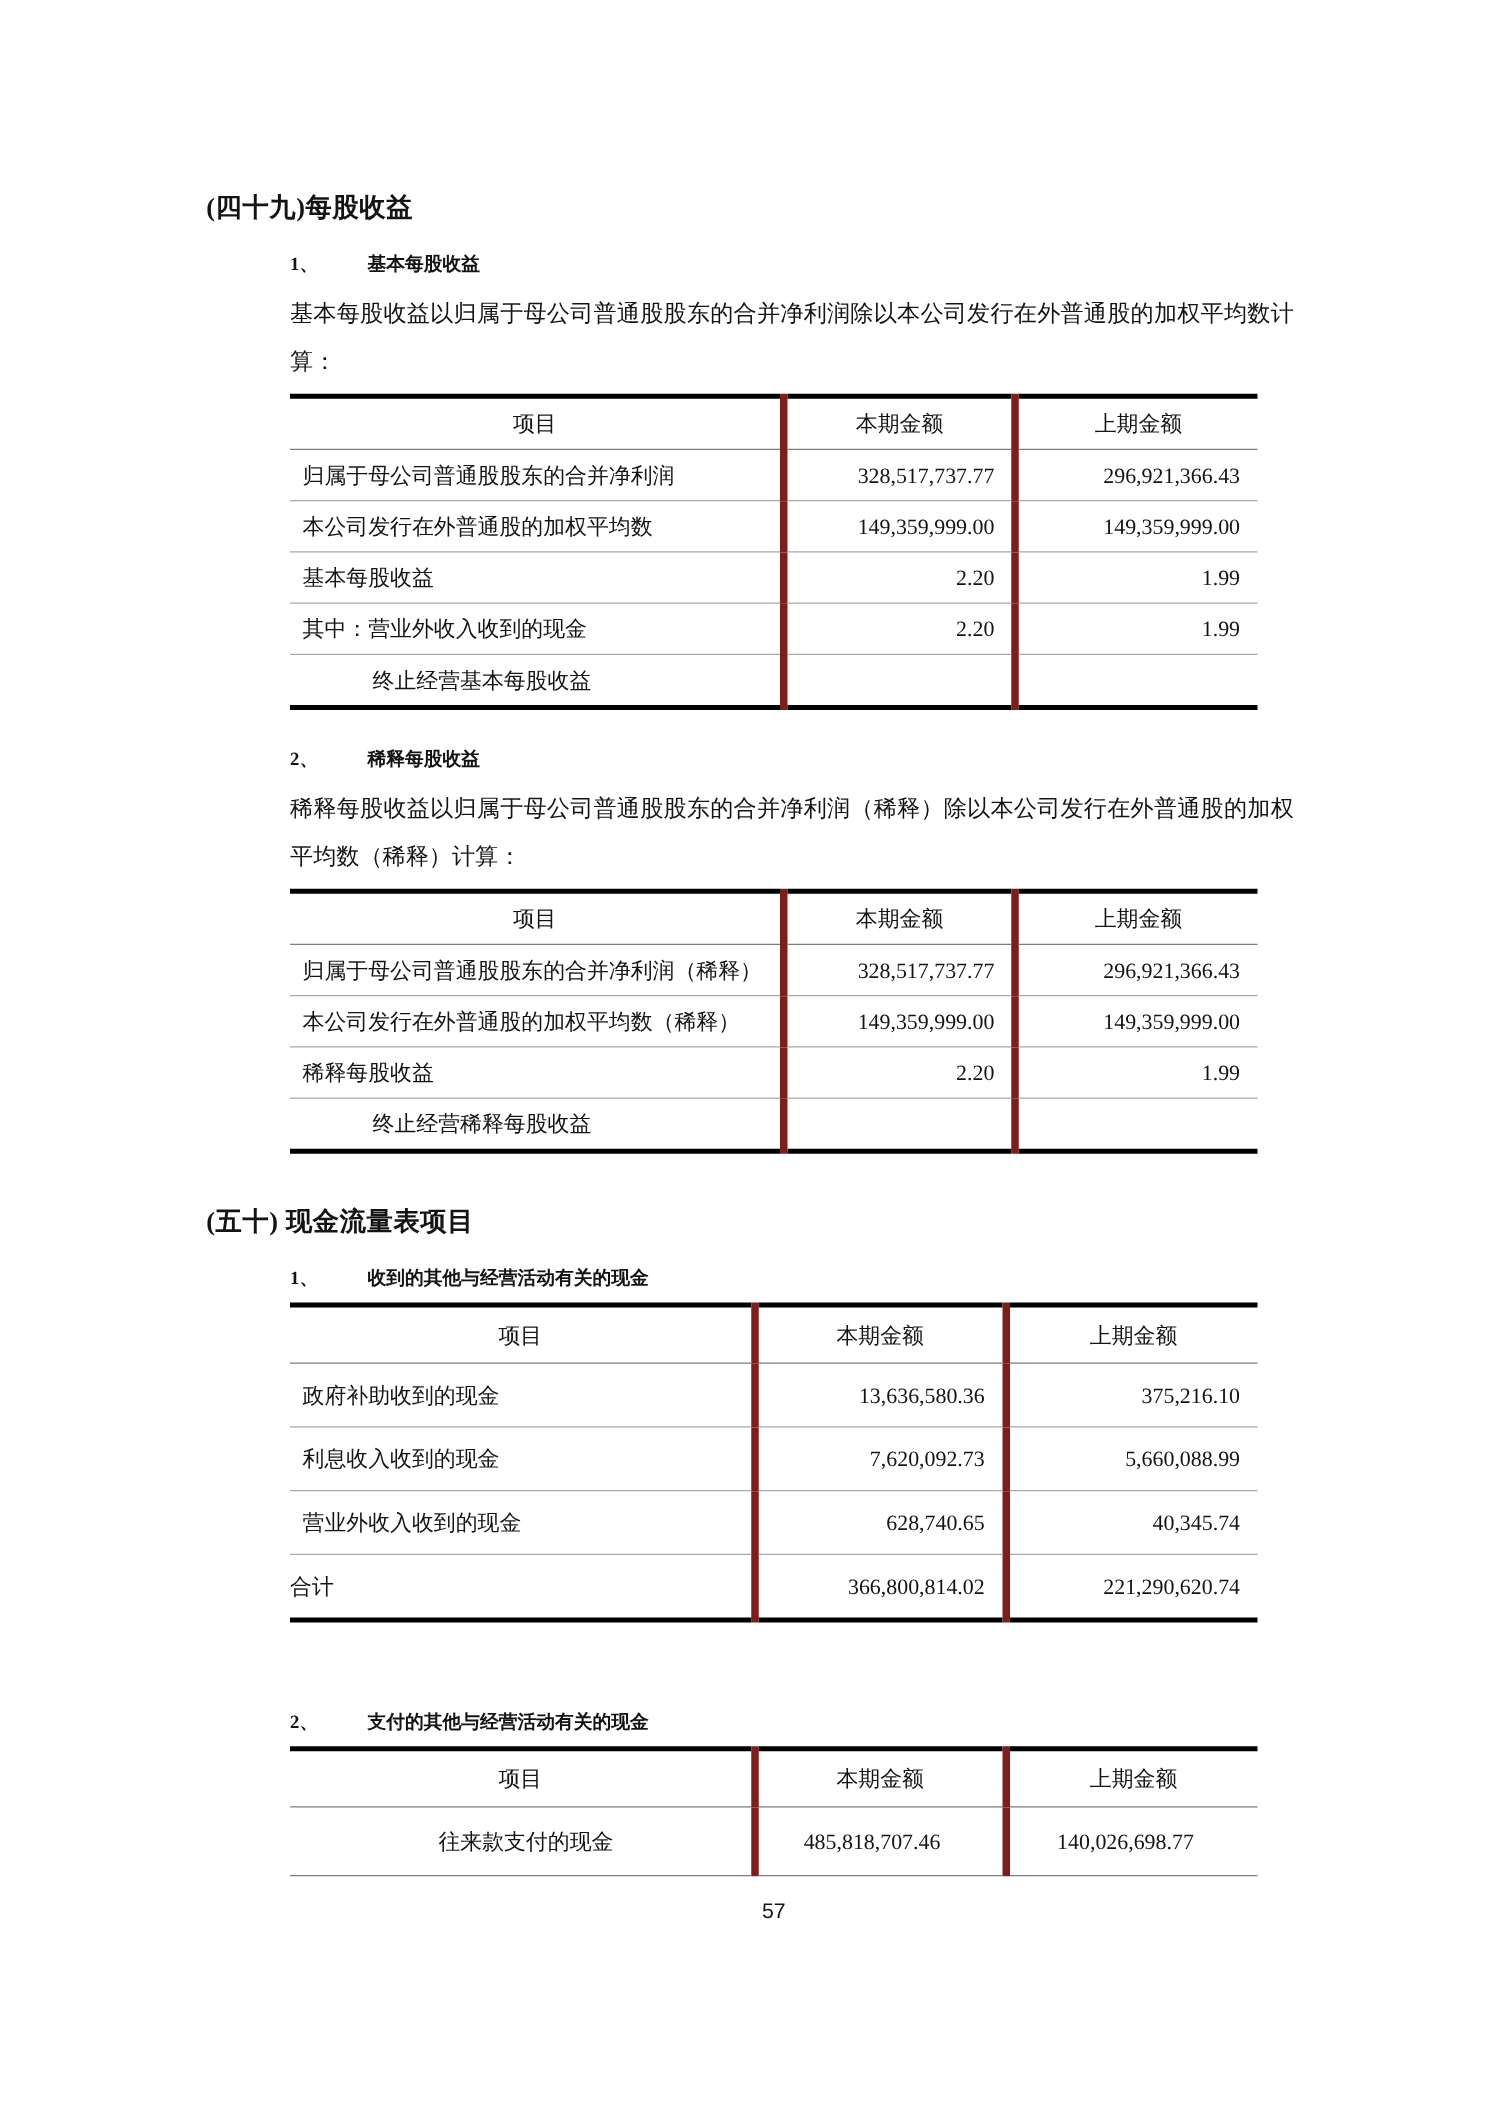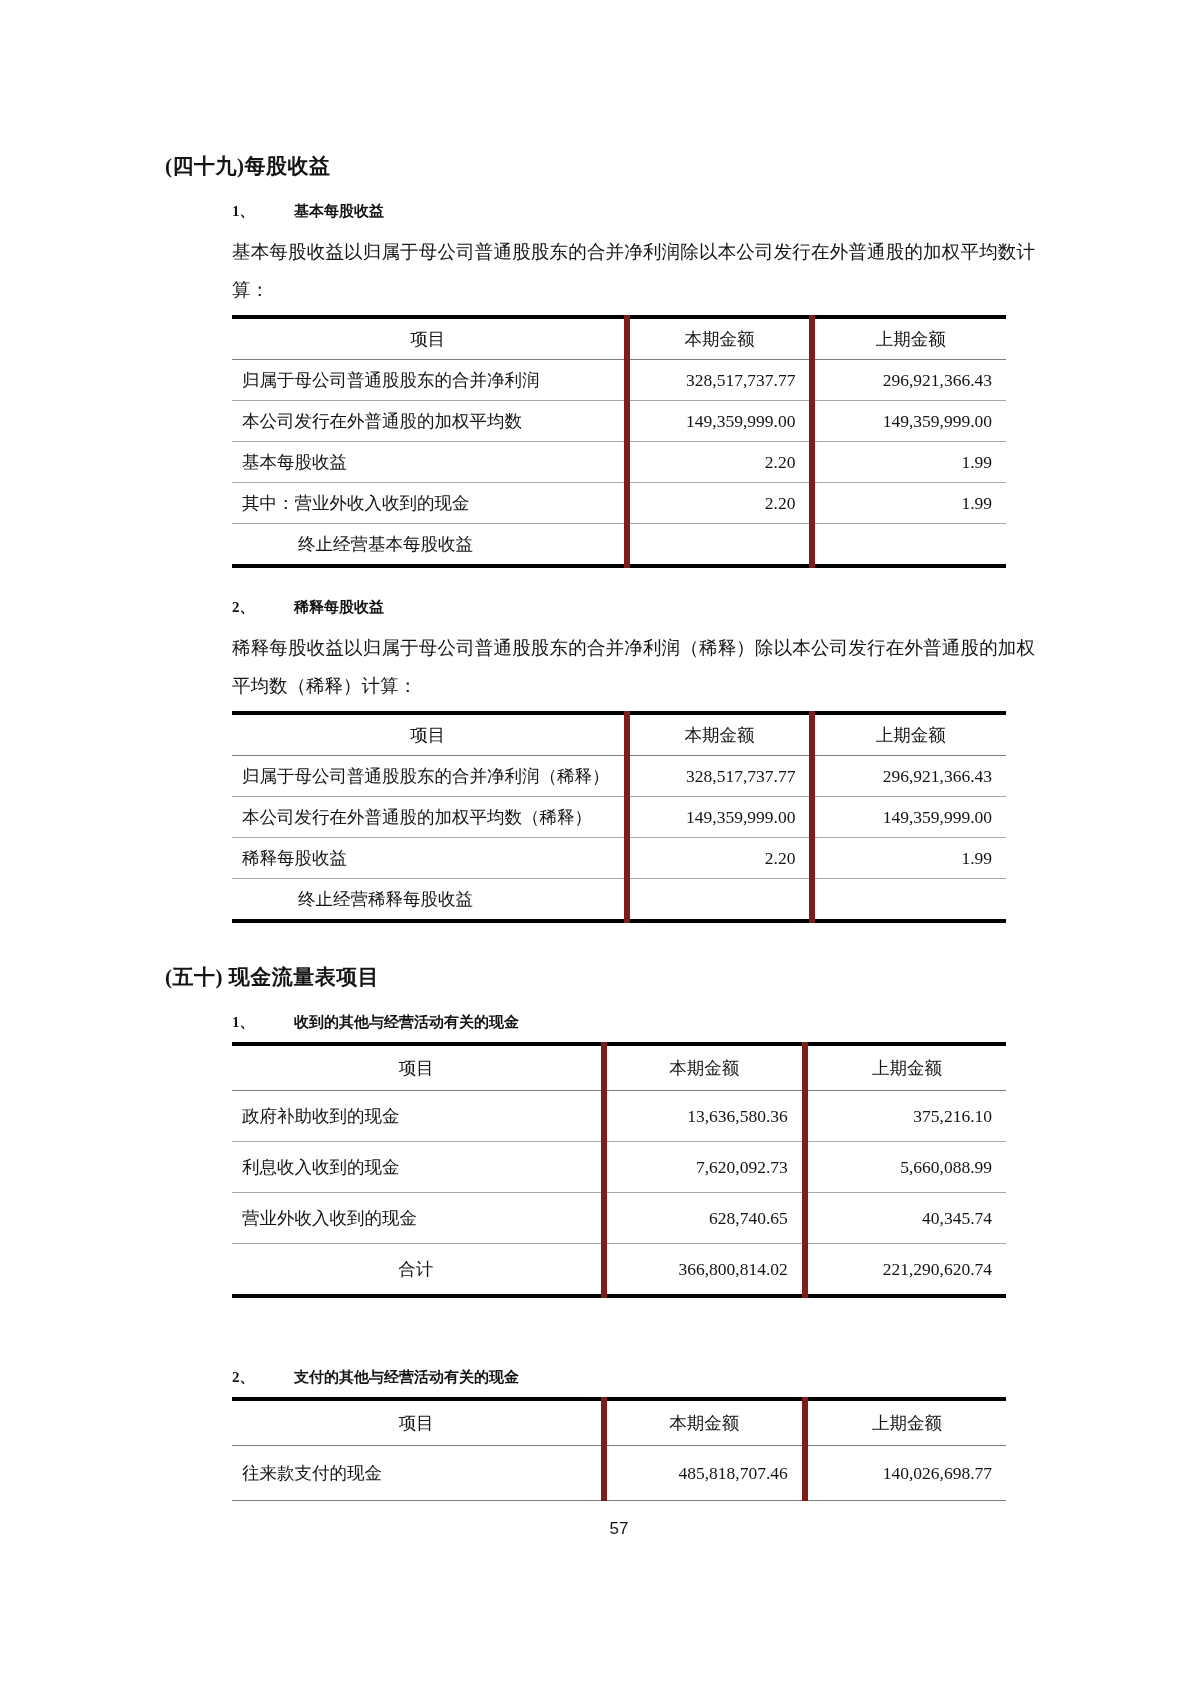--- a/index.html
+++ b/index.html
@@ -58,25 +58,25 @@
   }
   table.fin td {
     height: 38px;
     border-bottom: 1px solid #a8a8a8;
   }
   table.t3 th { height: 42px; }
   table.t3 td { height: 48px; }
   table.t4 th { height: 42px; }
   table.t4 td { height: 52px; border-bottom: 1px solid #7d7d7d; }
   table.fin tr:last-child td { border-bottom: none; }
-  table.fin.open-bottom tr:last-child td { border-bottom: 1px solid #7d7d7d; }
+  table.fin.open-bottom tr:last-child td { border-bottom: 1px solid #7d7d7d; text-align: center; }
   table.fin .vline { border-left: 6px solid #7f1d1d; }
   td.lbl { text-align: left; padding-left: 10px; }
   td.lbl.indent { padding-left: 66px; }
-  td.lbl.total { text-align: center; padding-left: 0; }
+  td.lbl.total { padding-left: 0; }
   td.num { text-align: right; padding-right: 14px; font-size: 17.5px; }
   col.c1 { width: 51%; } col.c2 { width: 24%; } col.c3 { width: 25%; }
   table.t3 col.c1, table.t4 col.c1 { width: 48%; }
   table.t3 col.c2, table.t4 col.c2 { width: 26%; }
   table.t3 col.c3, table.t4 col.c3 { width: 26%; }
   .page-num {
     margin-left: 67px;
     width: 774px;
     text-align: center;
     font-size: 17px;

